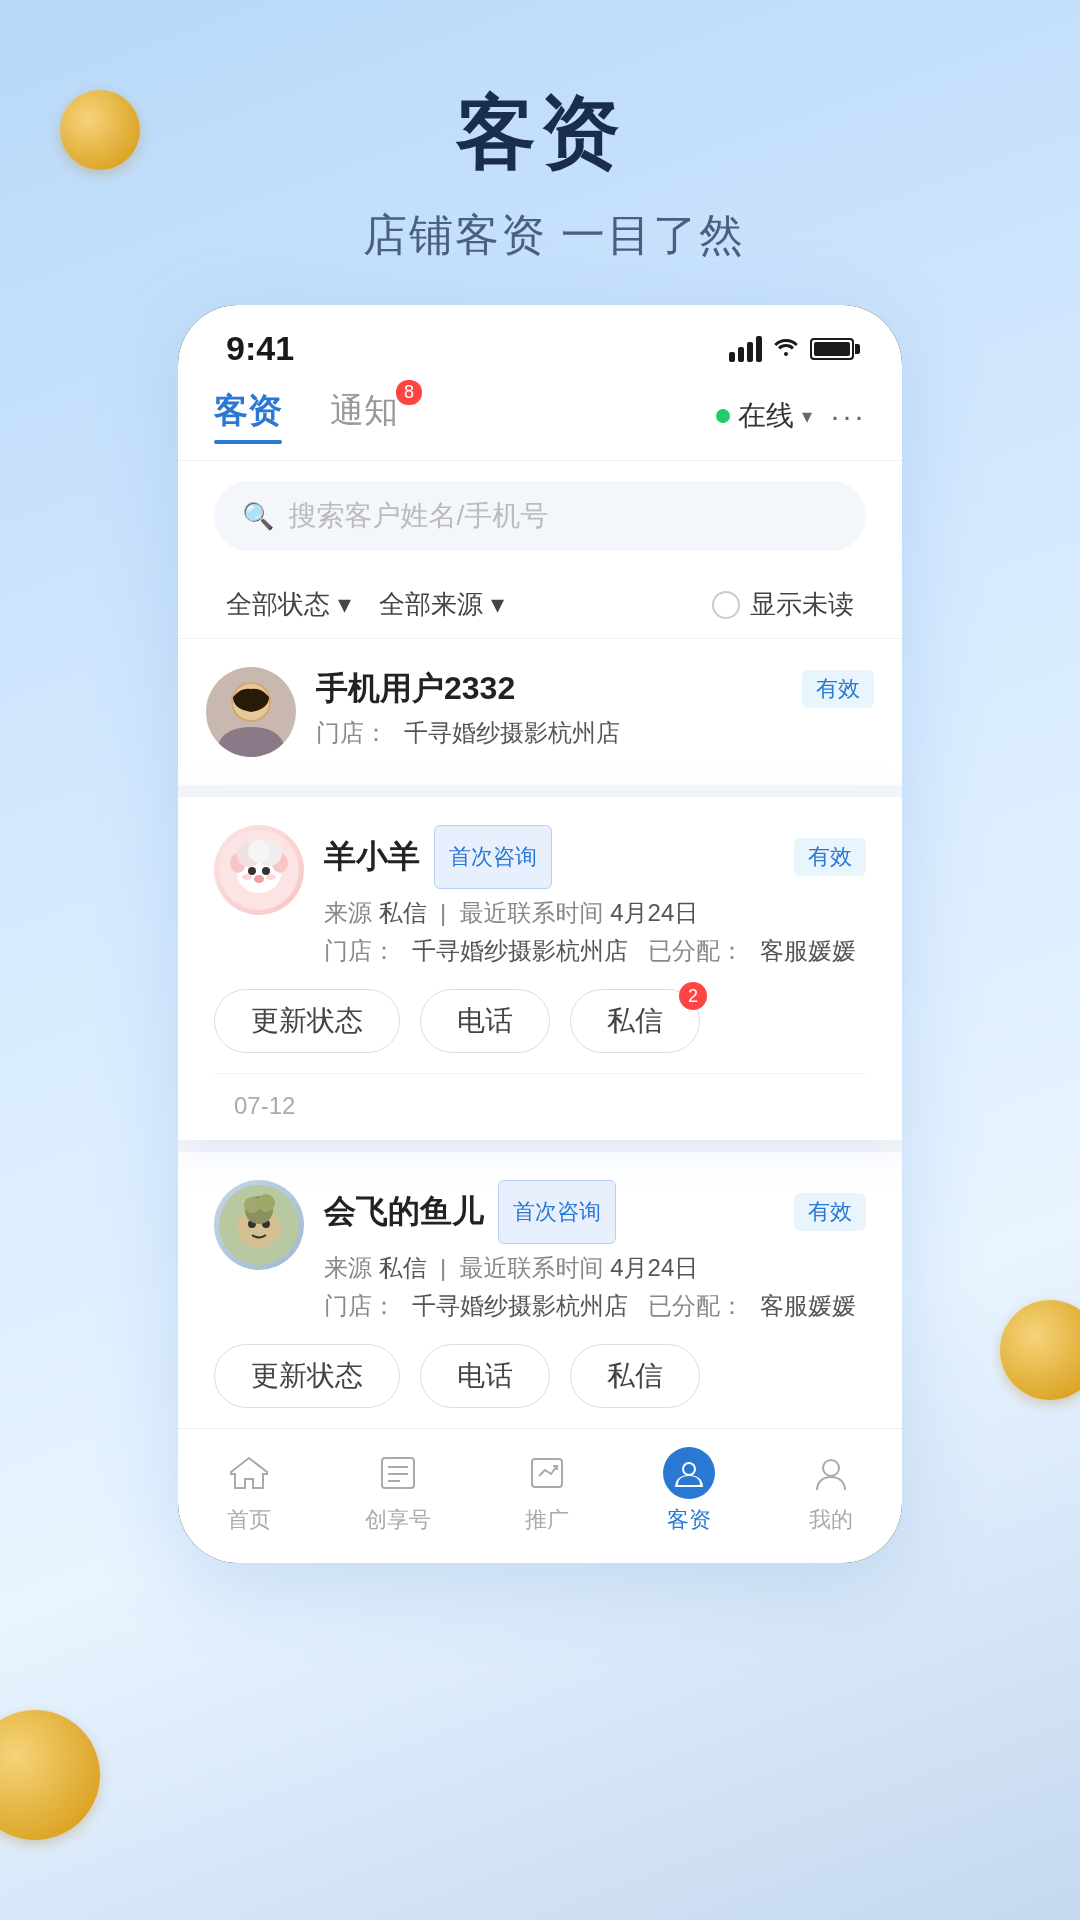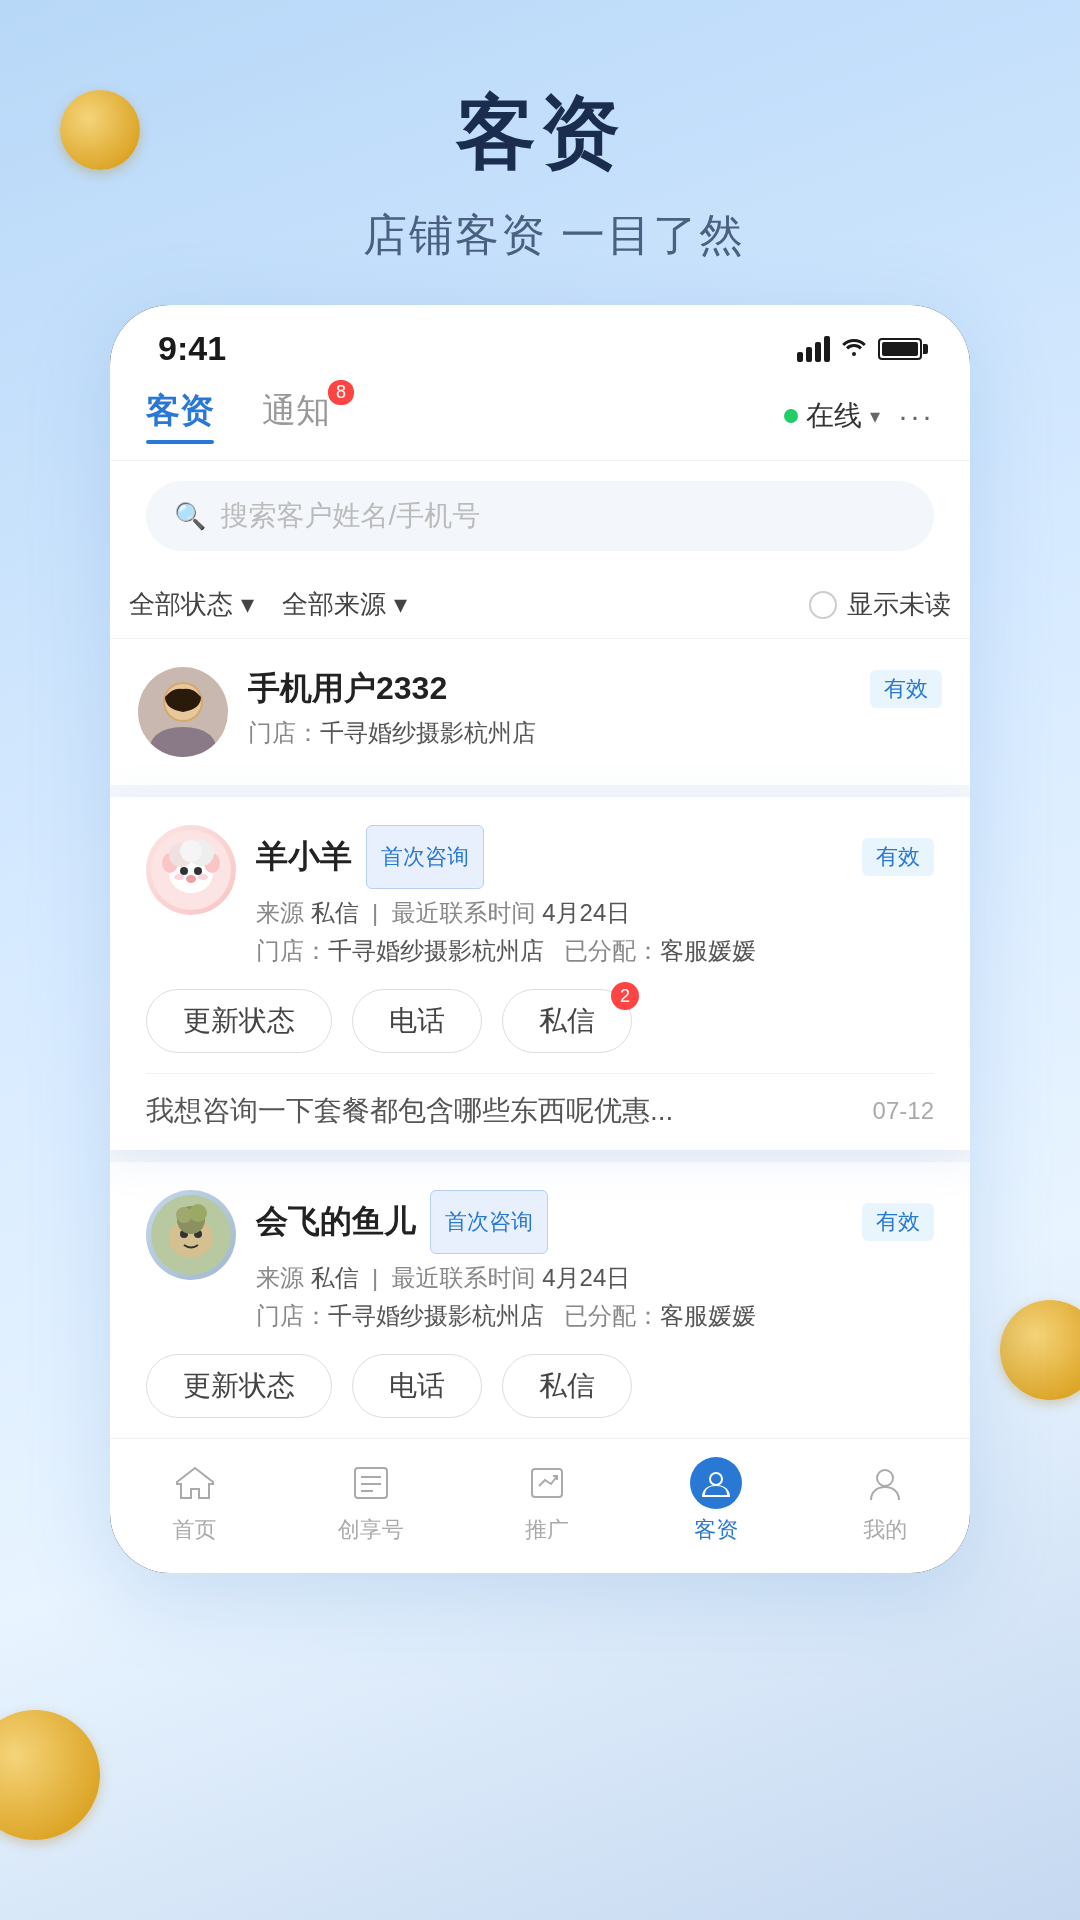--- a/index.html
+++ b/index.html
@@ -38,21 +38,21 @@
     .header-subtitle {
       font-size: 44px;
       color: #4a6080;
       margin-top: 18px;
       letter-spacing: 2px;
       margin-left: 28px;
     }
 
     
     .phone-mockup {
-      width: 860px;
+      width: 724px;
       margin: 0 auto;
       background: #000000;
       border-radius: 60px;
       box-shadow: 0 20px 80px rgba(100,150,210,0.25);
       overflow: visible;
       position: relative;
       z-index: 3;
     }
     .phone-inner {
       border-radius: 60px;
@@ -206,21 +206,21 @@
     }
     .search-placeholder {
       font-size: 28px;
       color: #bbb;
     }
 
     
     .filters-row {
       display: flex;
       align-items: center;
-      padding: 16px 19px;
+      padding: 16px 48px;
       background: #fff;
       border-bottom: 1px solid #f2f2f2;
       gap: 8px;
     }
     .filter-btn {
       display: flex;
       align-items: center;
       gap: 8px;
       font-size: 26px;
       color: #444;
@@ -307,20 +307,21 @@
     .customer-meta span {
       color: #555;
     }
     .customer-store {
       font-size: 24px;
       color: #888;
       margin-top: 6px;
     }
     .customer-store span {
       color: #555;
+      margin-left: 16px;
     }
 
     
     .customer-card-highlight {
       background: #fff;
       margin: 0 0 12px 0;
       padding: 28px 36px 20px;
       box-shadow: 0 8px 40px rgba(100,150,220,0.15);
       position: relative;
     }
@@ -578,21 +579,20 @@
         <div class="action-buttons">
           <button class="action-btn">更新状态</button>
           <button class="action-btn">电话</button>
           <button class="action-btn" style="position:relative;">
             私信
             <span class="badge-small">2</span>
           </button>
         </div>
 
         <div class="message-preview">
-          <span class="message-text">我想咨询一下套餐都包含哪些东西呢优惠...</span>
           <span class="message-time">07-12</span>
         </div>
       </div>
 
       <div class="card-partial" style="background:#fff;">
         <div class="customer-header">
 
           <div class="avatar avatar-fish">
             <svg width="90" height="90" viewBox="0 0 90 90">
               <circle cx="45" cy="45" r="40" fill="#b8c8a0"></circle>

